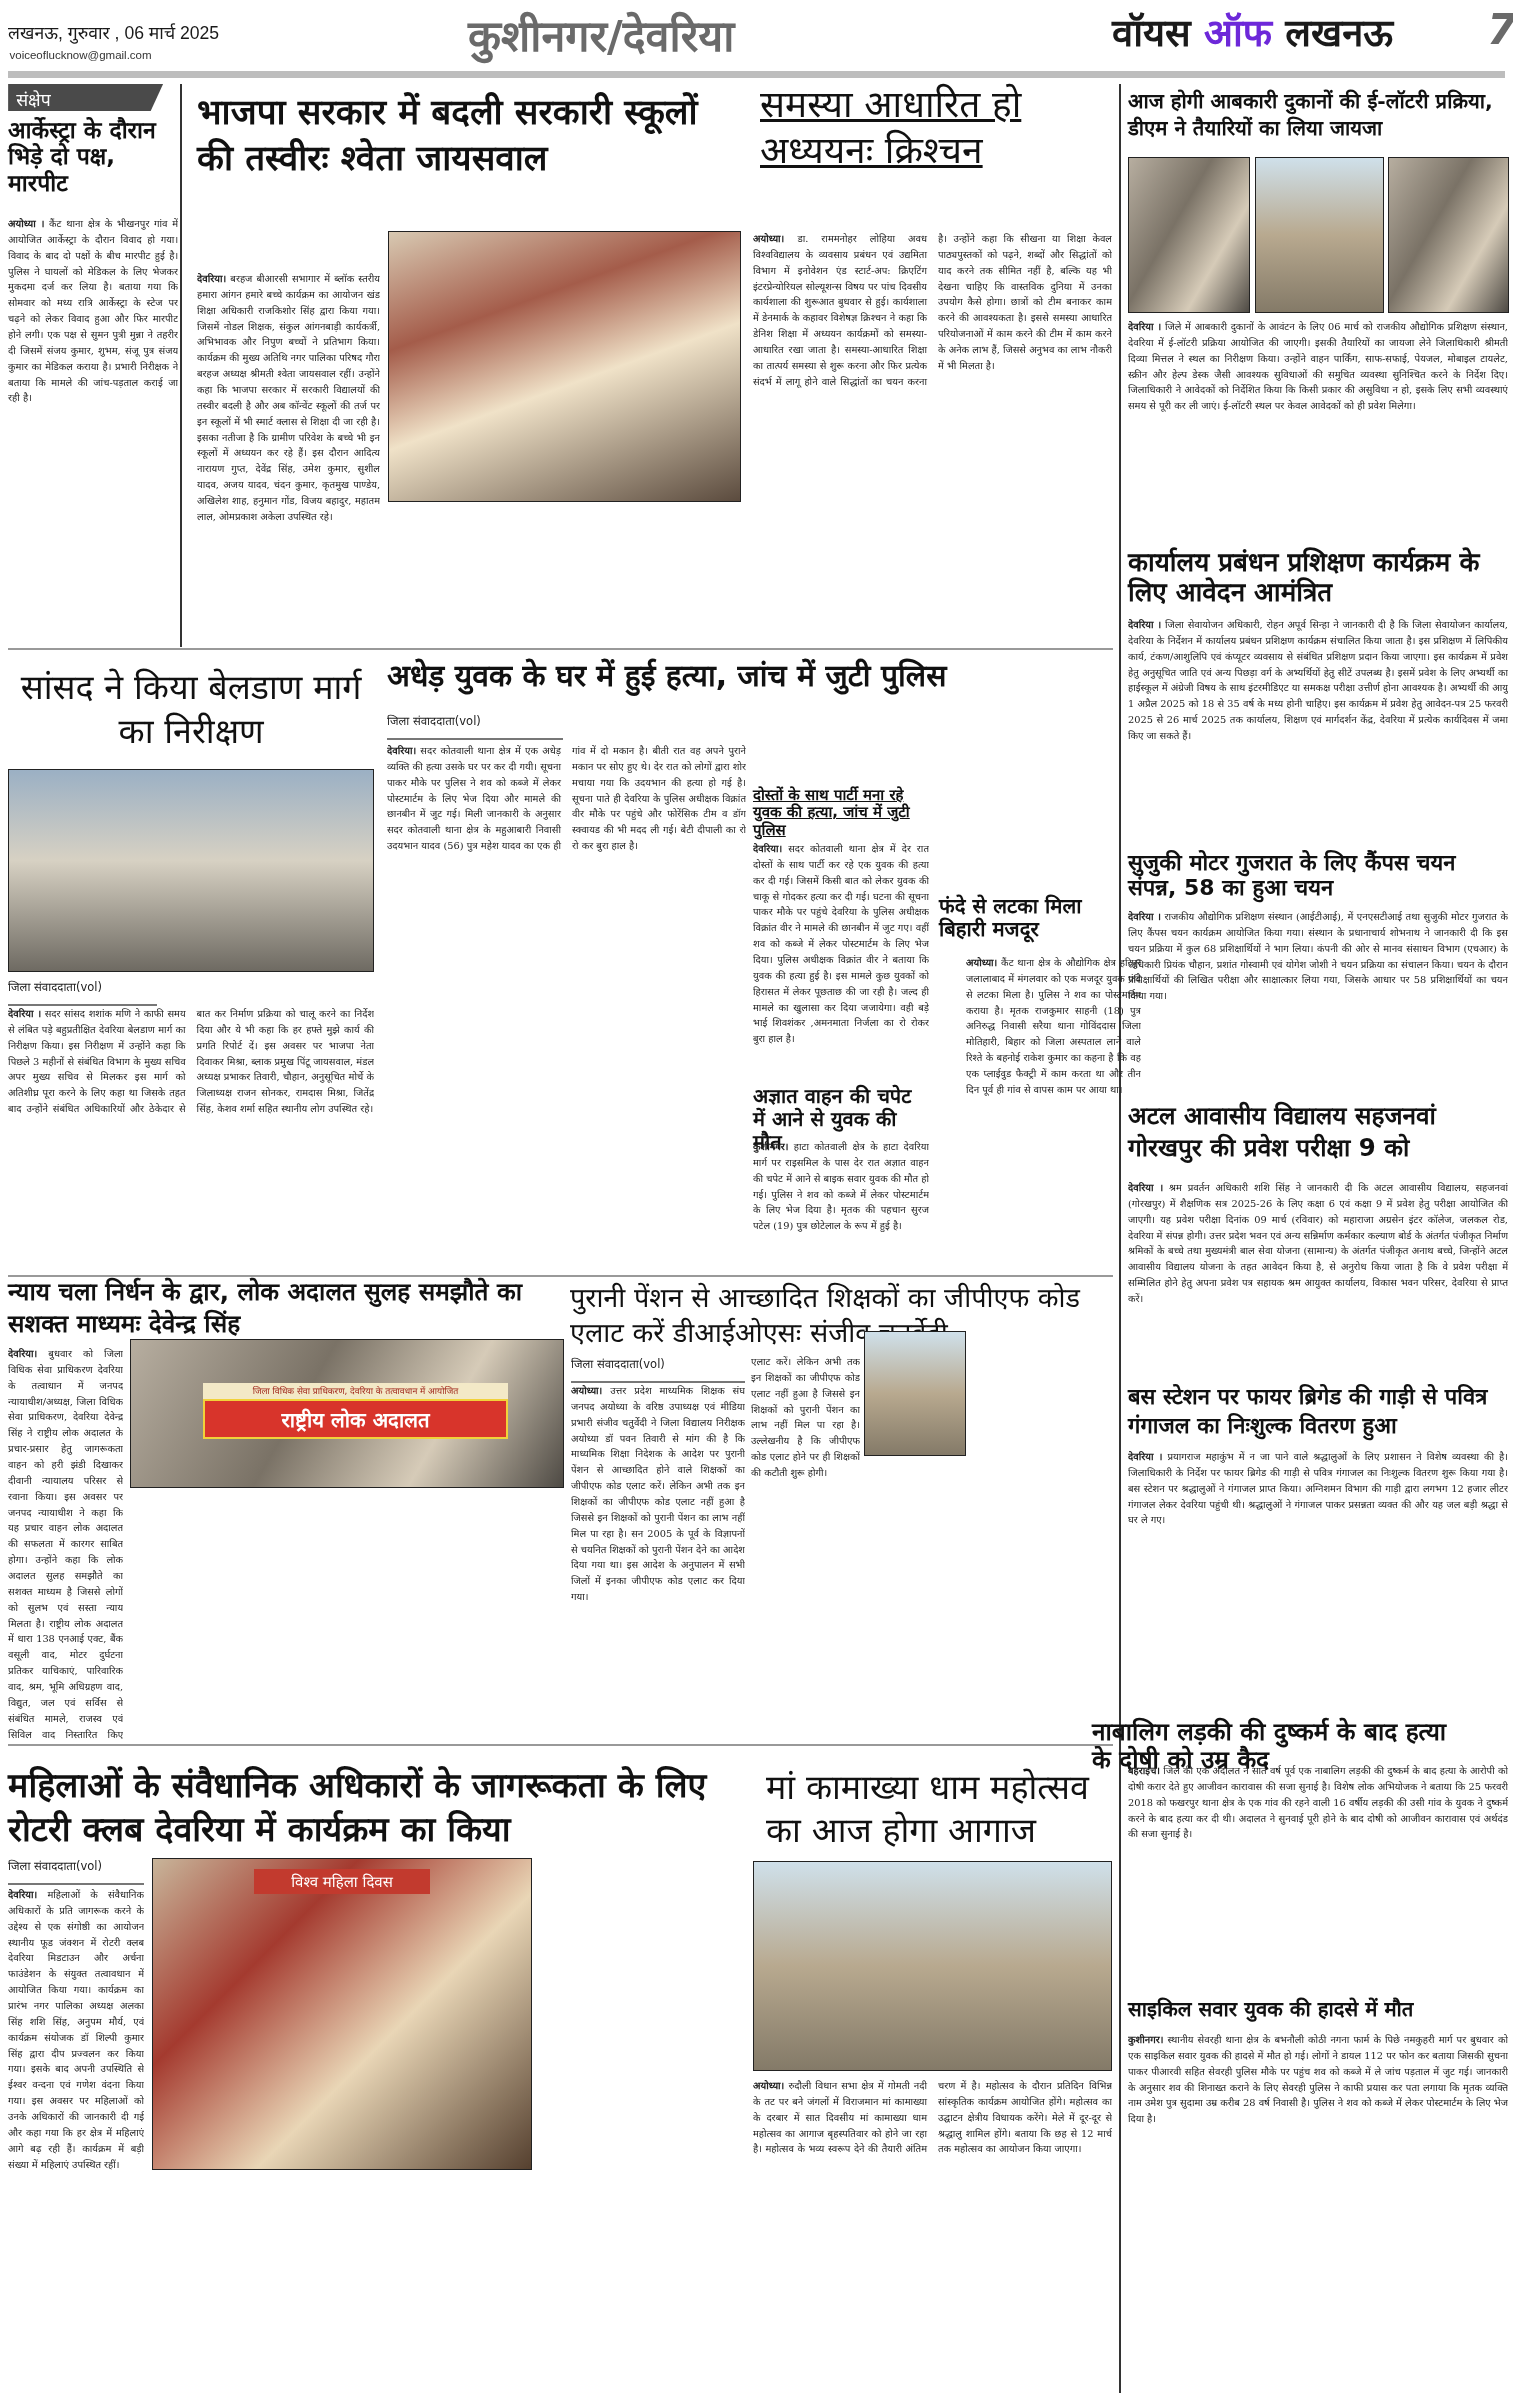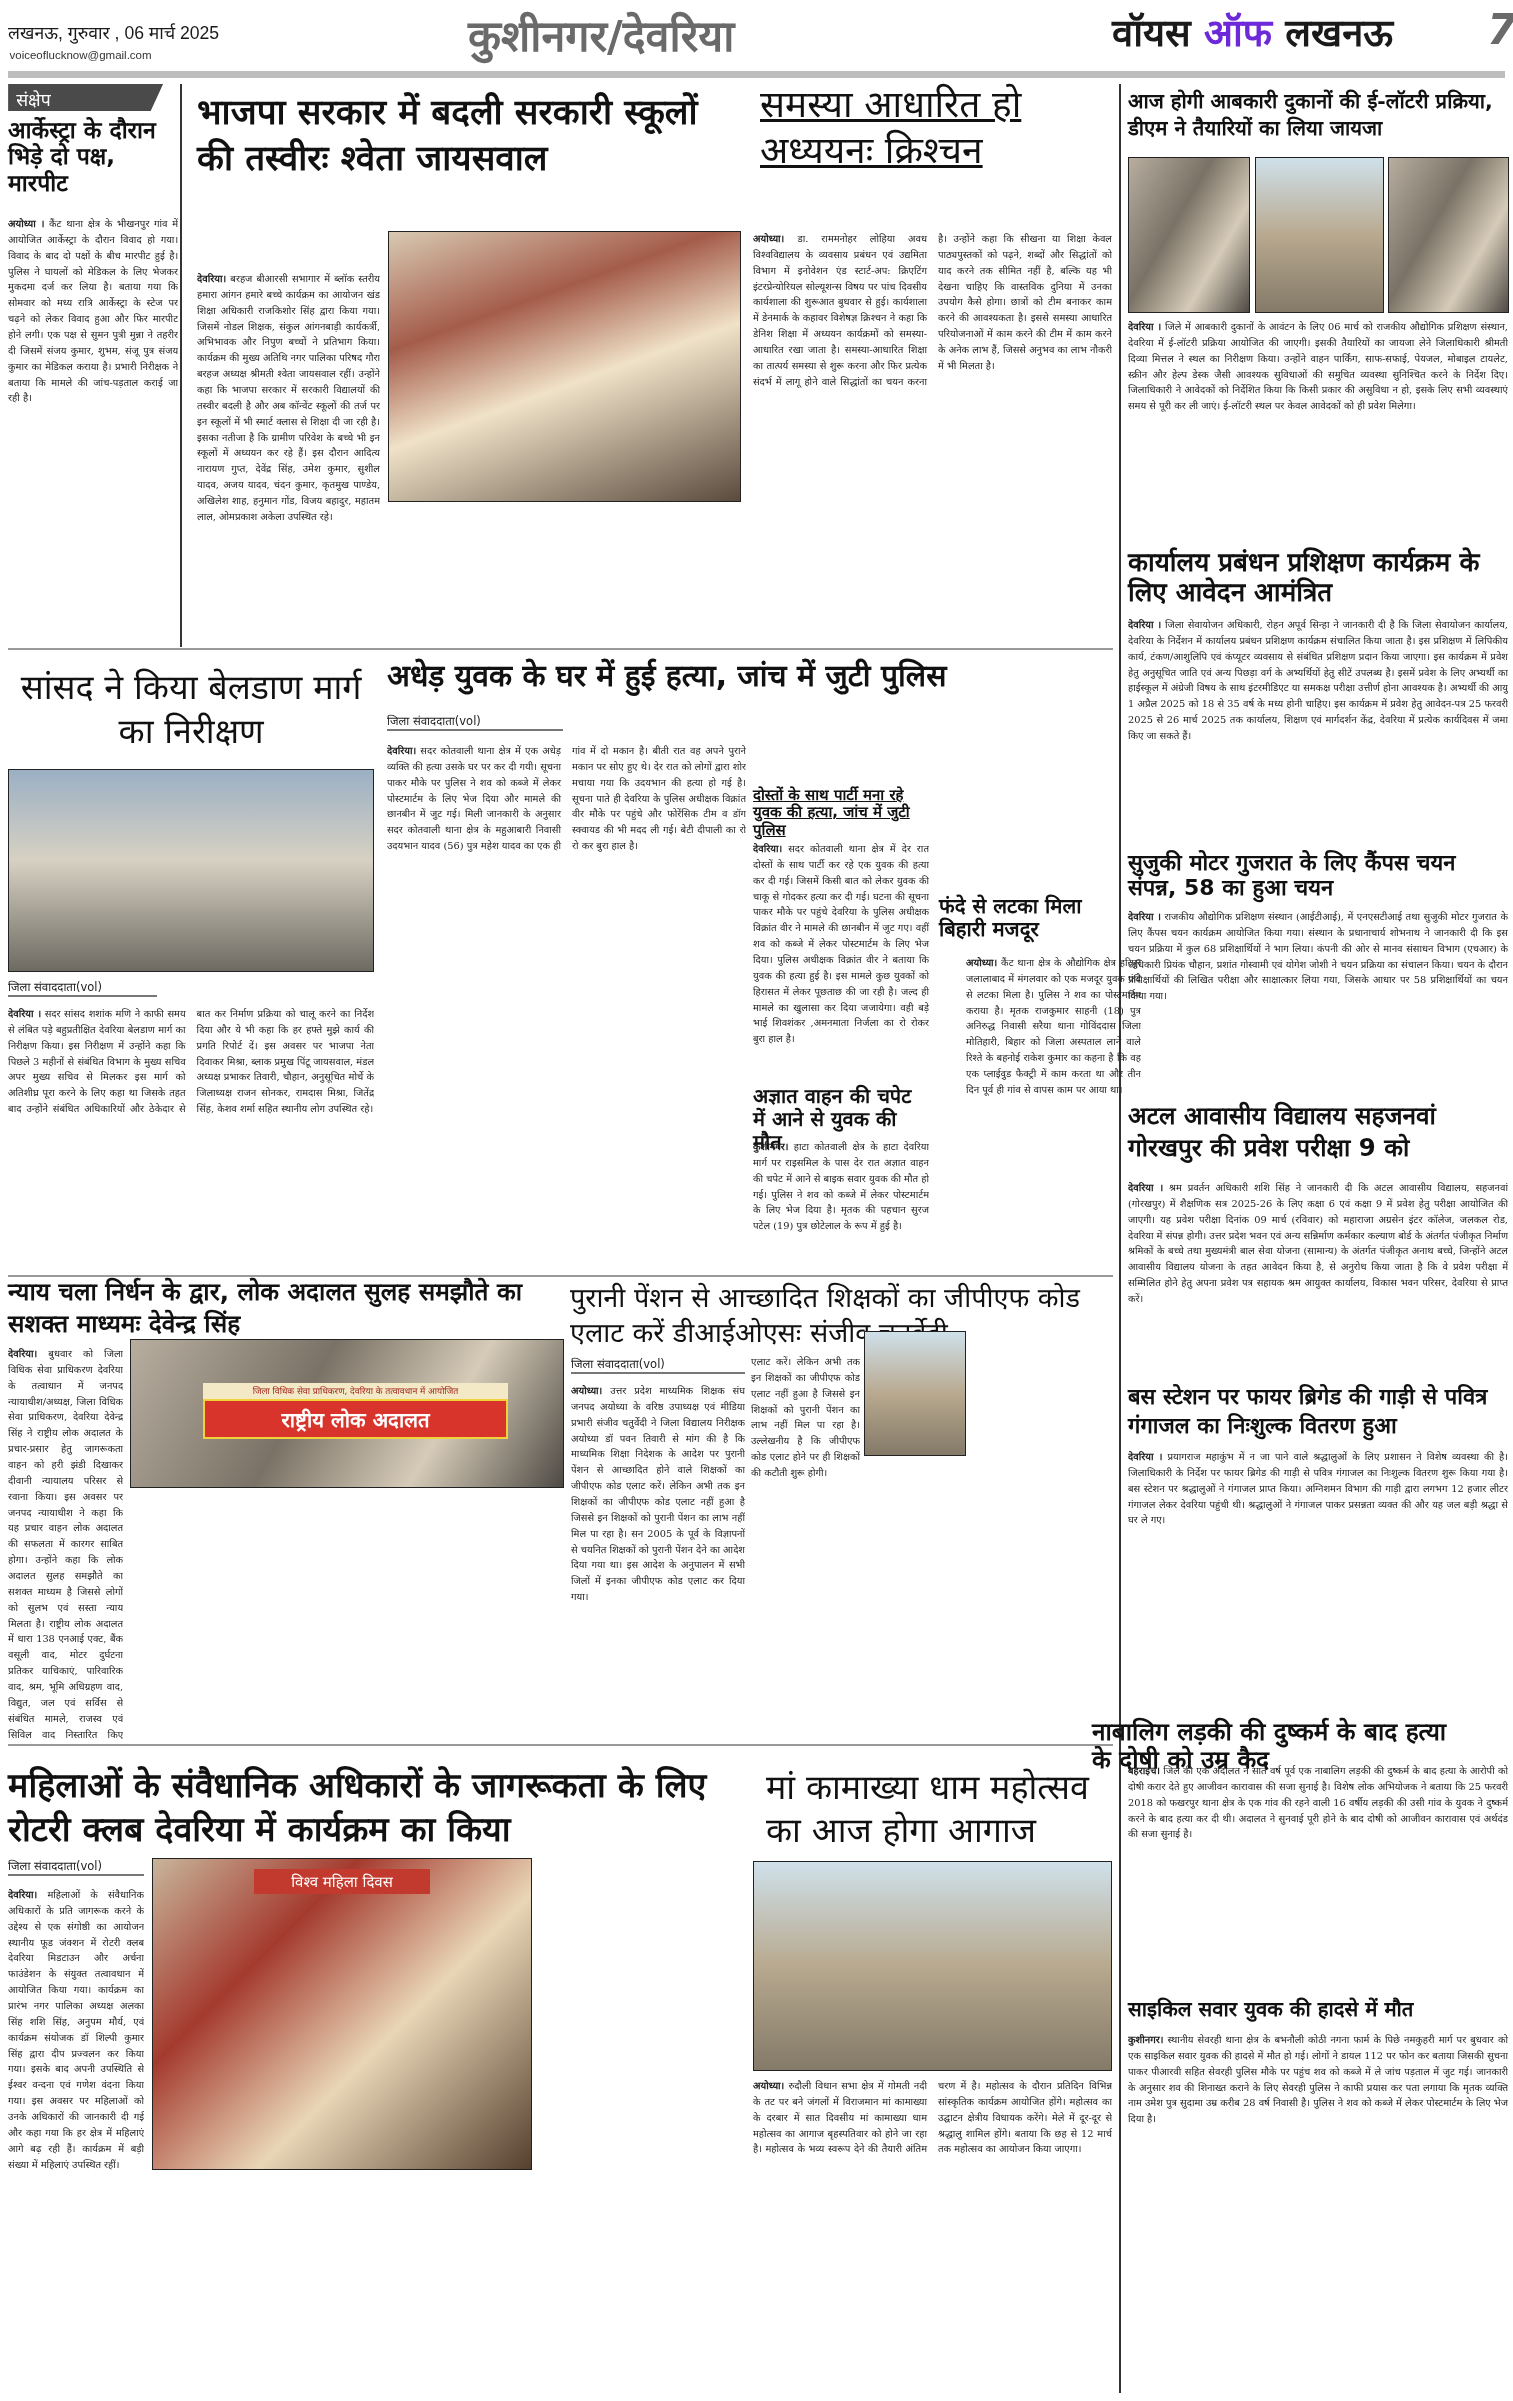--- a/index.html
+++ b/index.html
@@ -12,21 +12,21 @@
   .masthead-brand .mid { color: #6d28d9; }
   .masthead-page { left: 1487px; top: 4.1px; font-size: 43px; font-weight: bold; color: #6a6a6a; font-style: italic; }
   .top-rule { left: 8.1px; top: 71px; width: 1497px; height: 6.8px; background: #bdbdbd; }
   .vrule { background: #333; width: 2px; }
   .hrule { background: #999; height: 2px; }
   .section-tag { left: 8.1px; top: 84px; width: 155px; height: 27px; background: #4a4a4a; color: #fff; font-size: 17.6px; padding: 2.7px 8.1px; clip-path: polygon(0 0, 100% 0, 92% 100%, 0 100%); }
   .hl { font-weight: bold; line-height: 1.15; color: #111; font-family: "DejaVu Sans", sans-serif; }
   .hl.light { font-weight: normal; }
   .body { font-size: 9.8px; line-height: 1.62; text-align: justify; color: #222; font-family: "DejaVu Serif", serif; overflow: hidden; }
   .body b { font-weight: bold; }
-  .byline { font-size: 11.5px; color: #222; border-bottom: 2px solid #777; padding-bottom: 1px; }
+  .byline { font-size: 11.5px; color: #222; border-bottom: 2px solid #777; padding-bottom: 10px; }
   .photo { background: linear-gradient(135deg, #8a7a6a 0%, #c9b69c 35%, #6d6457 60%, #a7998a 100%); border: 1.4px solid #222; overflow: hidden; }
   .photo.p2 { background: linear-gradient(160deg, #d8c9b2 0%, #a45c4a 30%, #f0e2c8 55%, #5b4b3e 100%); }
   .photo.p3 { background: linear-gradient(120deg, #b7aea0 0%, #7a7266 40%, #d6cbb8 70%, #4e4a44 100%); }
   .photo.p4 { background: linear-gradient(180deg, #9bb0c4 0%, #d7d1c3 45%, #6e6a62 100%); }
   .photo.p5 { background: linear-gradient(135deg, #c8b59a 0%, #a43a2f 30%, #e9d6b6 60%, #55402f 100%); }
   .photo.p6 { background: linear-gradient(180deg, #cfe0ea 0%, #b8a98f 50%, #847a68 100%); }
   .banner-adalat { background: #d8342b; color: #fff; font-weight: bold; font-size: 20.3px; text-align: center; padding: 4.1px; border: 2px solid #f1d23a; }
   .banner-strip { background: #f3e9c7; color: #a0281c; font-size: 8.8px; text-align: center; padding: 2px; }
 </style>
 </head>

